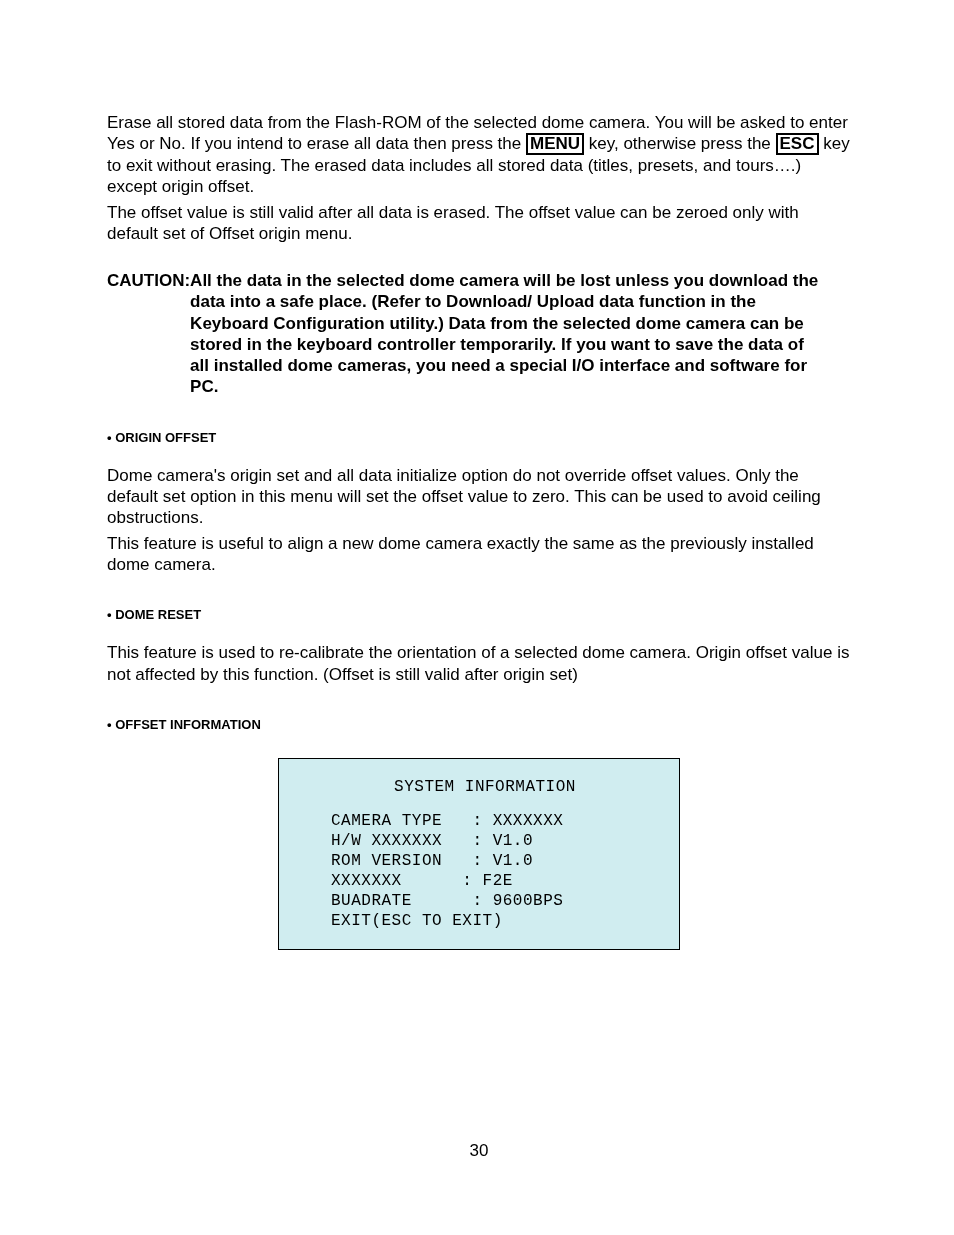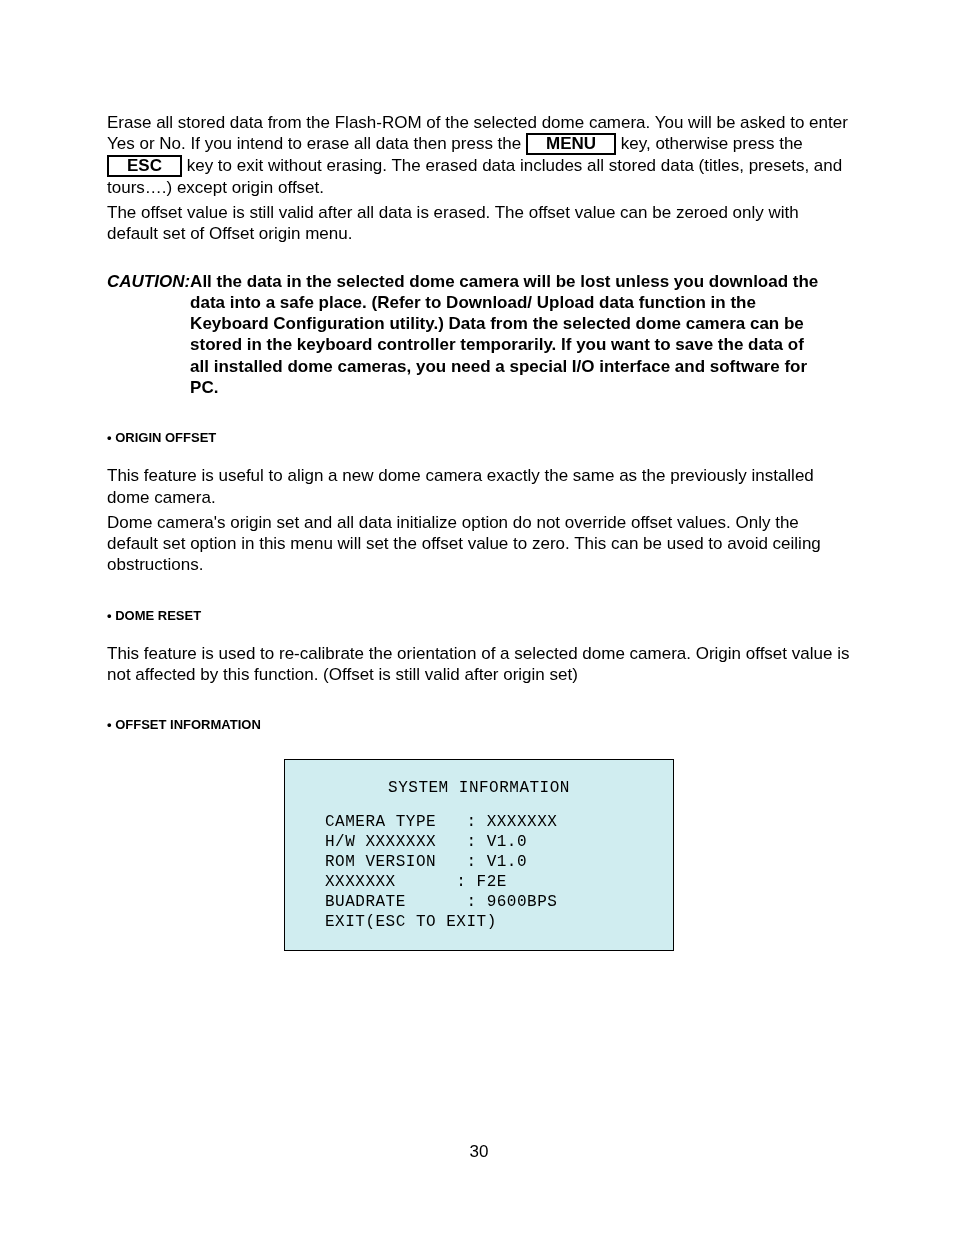--- a/index.html
+++ b/index.html
@@ -13,55 +13,54 @@
       width: 954px;
     }
     .page {
       padding: 112px 103px 80px 107px;
     }
     .para {
       margin-bottom: 4px;
     }
     .key-box {
       border: 2px solid #000;
-      padding: 0 18px;
+      padding: 0 2px;
       font-weight: bold;
       display: inline-block;
       line-height: 1.05;
     }
     .caution-block {
       margin-top: 26px;
       margin-bottom: 28px;
       font-weight: bold;
     }
     .caution-indent {
       display: inline-block;
       vertical-align: top;
-      font-style: italic;
     }
     .caution-content {
       display: inline-block;
       vertical-align: top;
       width: 635px;
     }
     .section-heading {
       font-weight: bold;
       margin-top: 28px;
       margin-bottom: 18px;
       font-size: 17px;
     }
     .bullet {
       font-size: 13px;
     }
     .info-panel {
       width: 388px;
       margin: 24px auto 30px auto;
       border: 1px solid #000;
       background: #d0edf0;
-      padding: 18px 0 18px 0;
+      padding: 18px 0 18px 12px;
       font-family: "Courier New", Courier, monospace;
       font-size: 16px;
       letter-spacing: 0.5px;
     }
     .info-title {
       text-align: center;
       margin-bottom: 14px;
     }
     .info-line {
       padding-left: 40px;
@@ -83,22 +82,22 @@
   </div>
   <div class="para">The offset value is still valid after all data is erased. The offset value can be zeroed only with default set of Offset origin menu.</div>
 
   <div class="caution-block">
     <span class="caution-indent">CAUTION: </span><span class="caution-content">All the data in the selected dome camera will be lost unless you download the data into a safe place. (Refer to Download/ Upload data function in the Keyboard Configuration utility.) Data from the selected dome camera can be stored in the keyboard controller temporarily. If you want to save the data of all installed dome cameras, you need a special I/O interface and software for PC.</span>
   </div>
 
   <div class="section-heading">
     <span class="bullet">• ORIGIN OFFSET</span>
   </div>
+  <div class="para">Dome camera's origin set and all data initialize option do not override offset values. Only the default set option in this menu will set the offset value to zero. This can be used to avoid ceiling obstructions.</div>
   <div class="para">This feature is useful to align a new dome camera exactly the same as the previously installed dome camera.</div>
-  <div class="para">Dome camera's origin set and all data initialize option do not override offset values. Only the default set option in this menu will set the offset value to zero. This can be used to avoid ceiling obstructions.</div>
 
   <div class="section-heading">
     <span class="bullet">• DOME RESET</span>
   </div>
   <div class="para">This feature is used to re-calibrate the orientation of a selected dome camera. Origin offset value is not affected by this function. (Offset is still valid after origin set)</div>
 
   <div class="section-heading">
     <span class="bullet">• OFFSET INFORMATION</span>
   </div>
 

